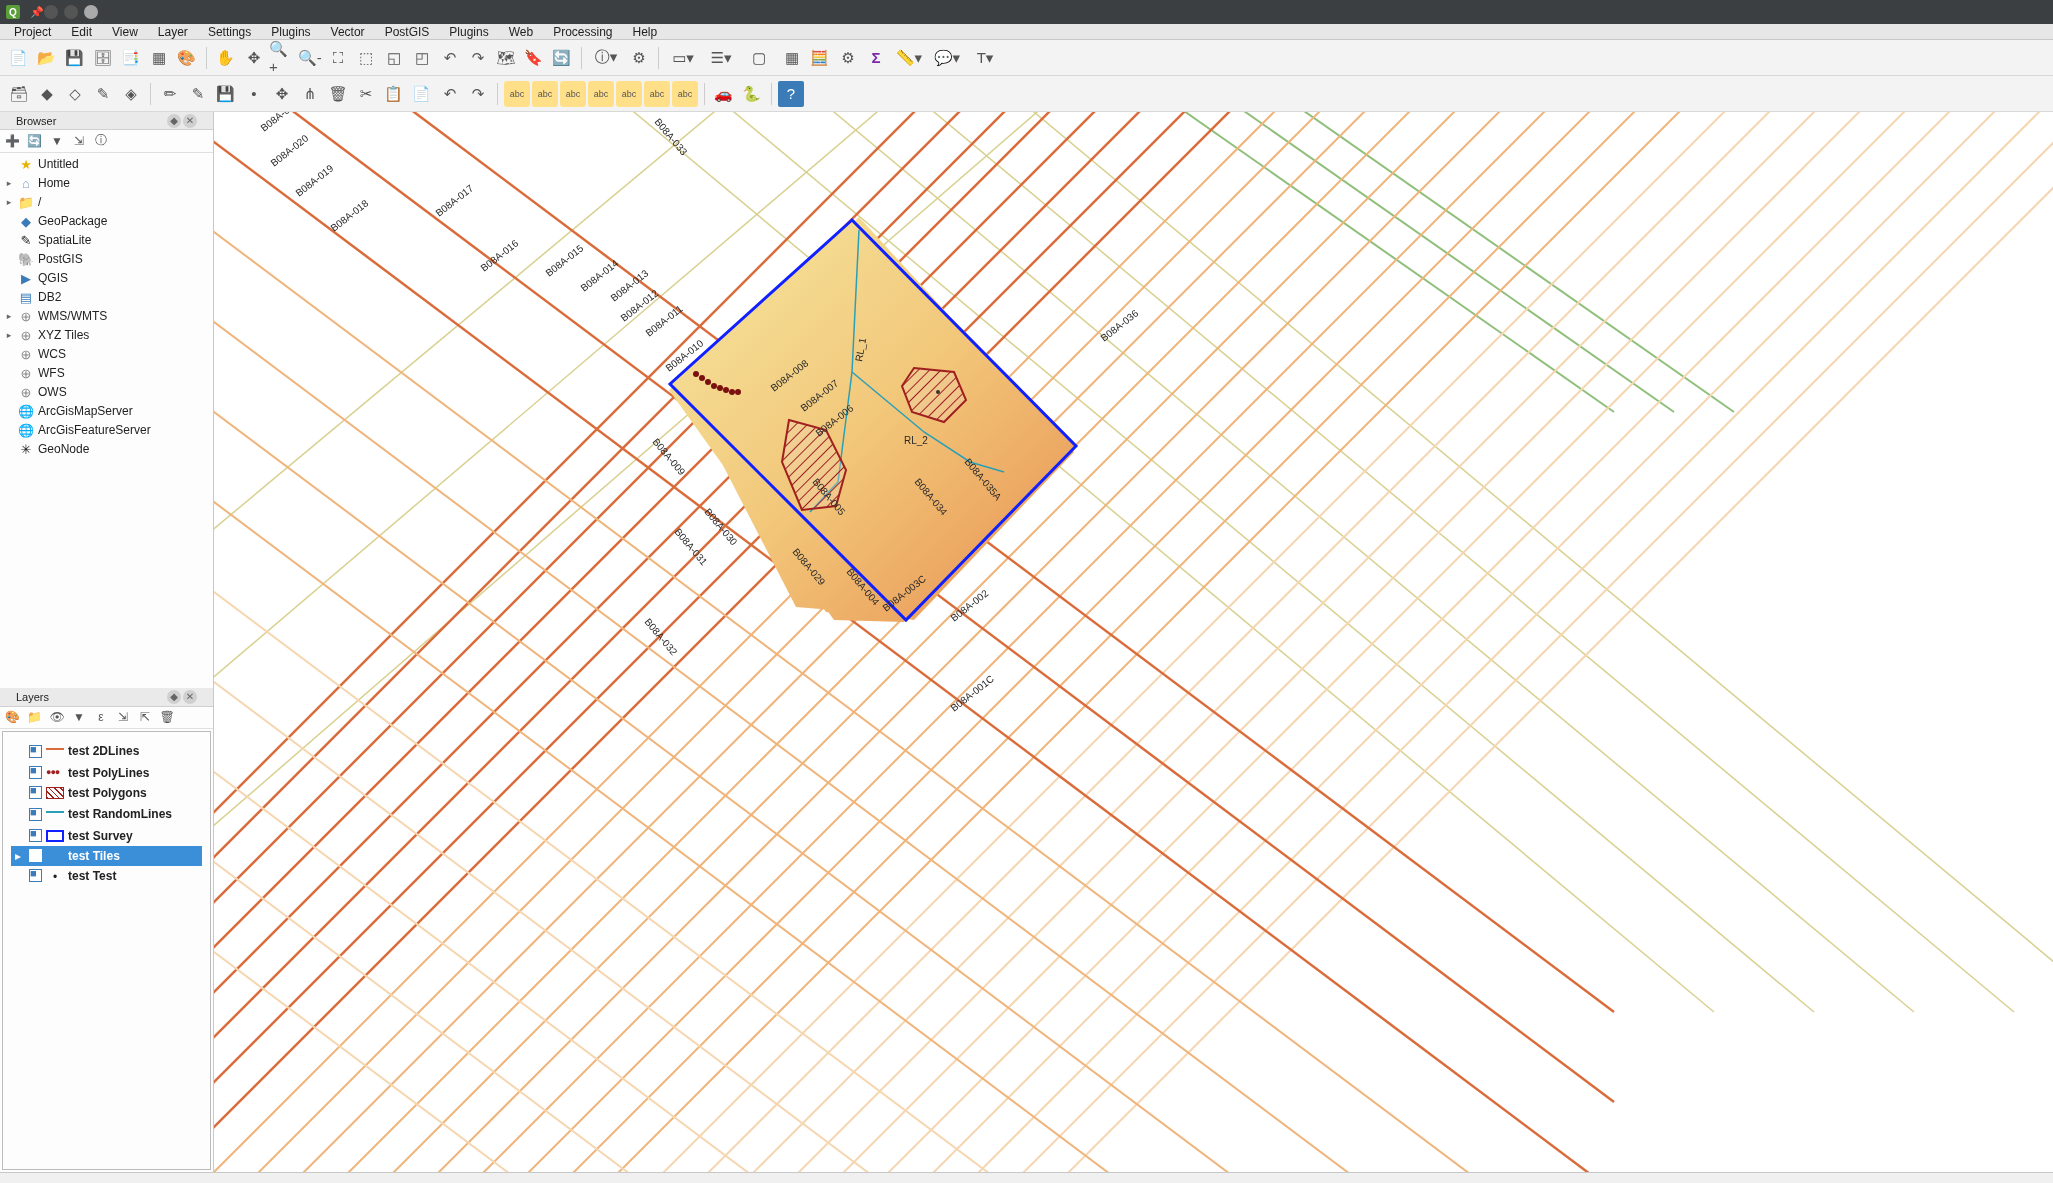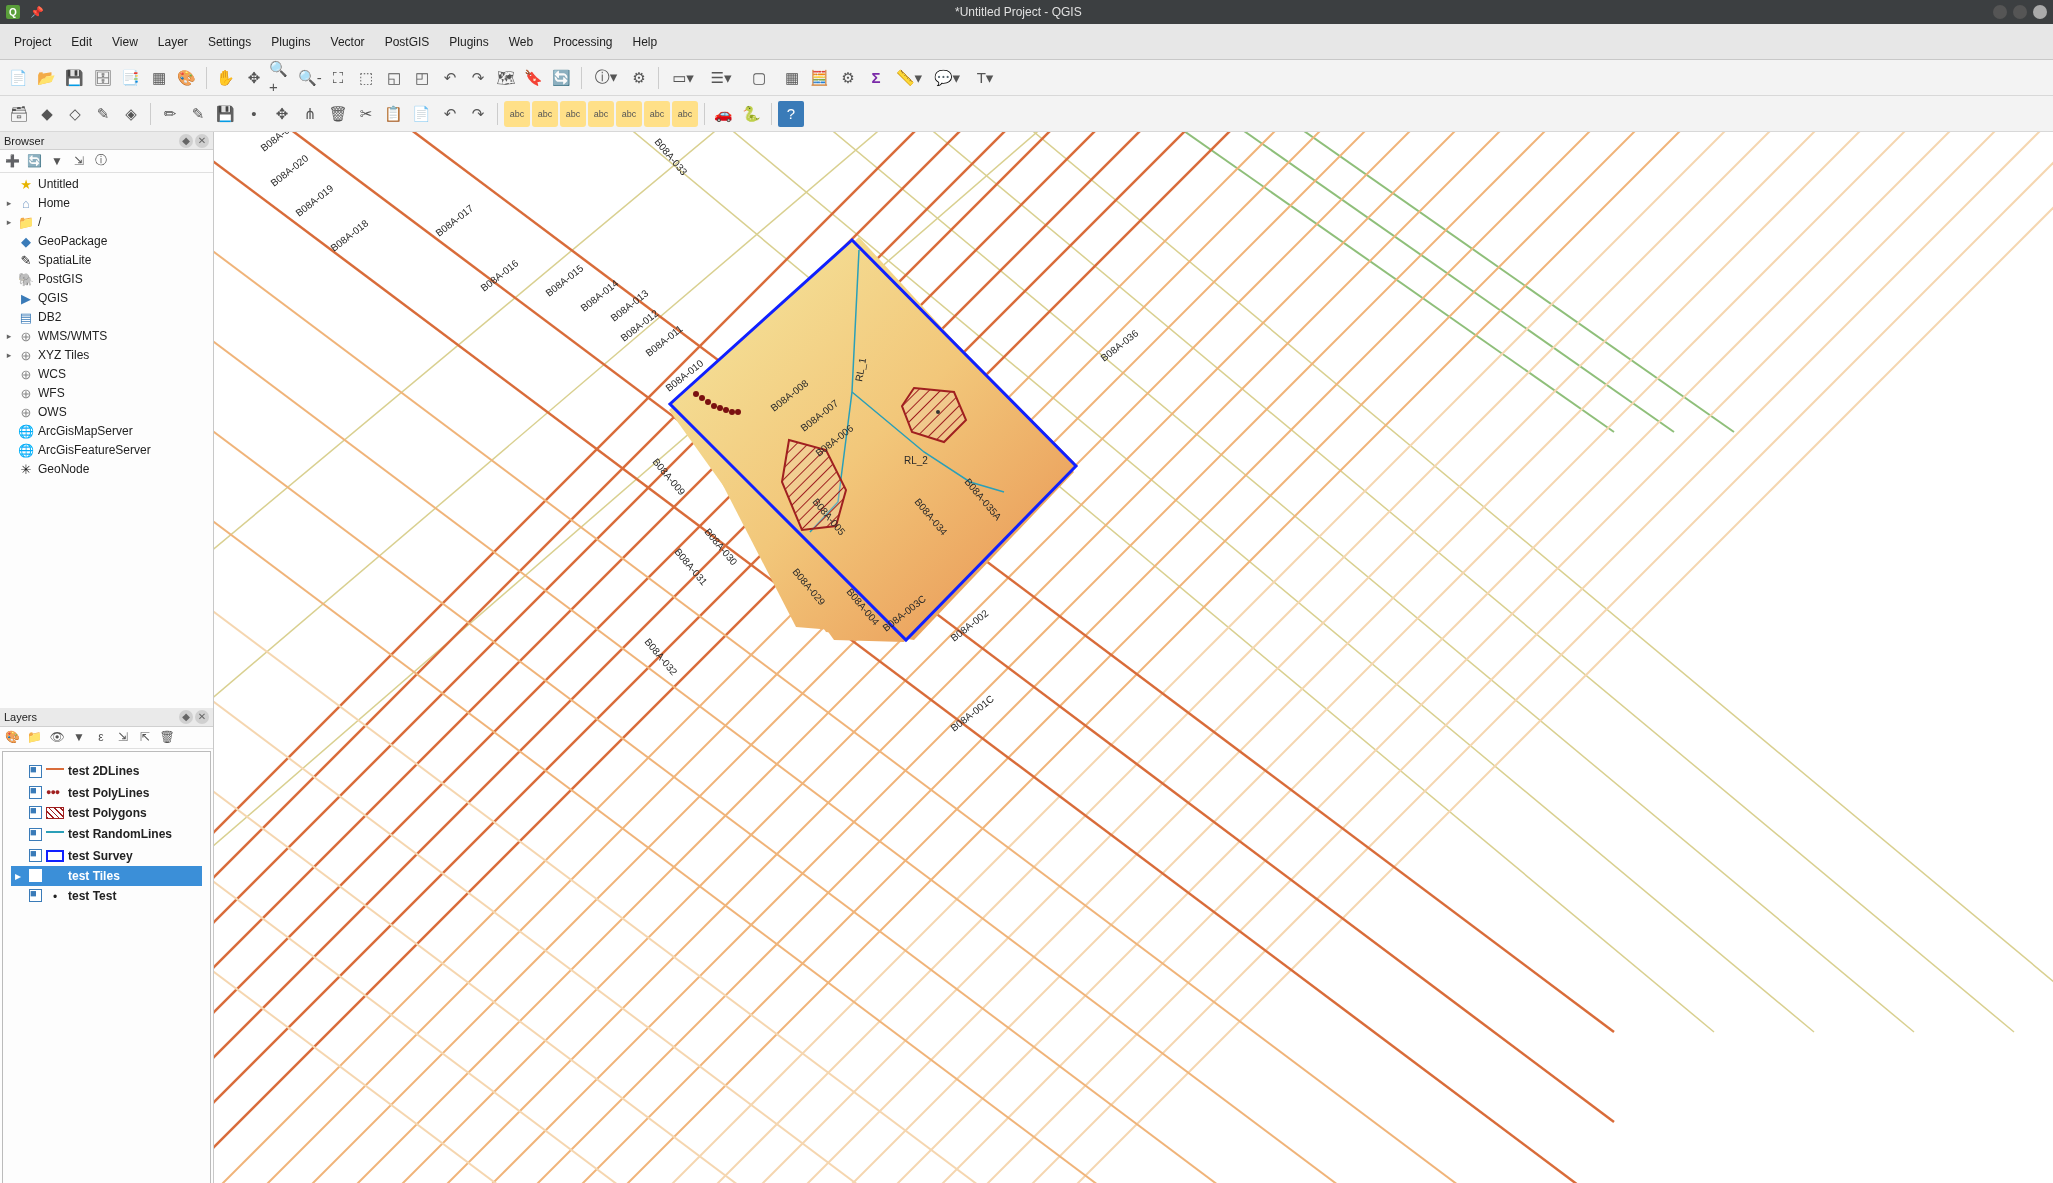--- a/index.html
+++ b/index.html
@@ -8,36 +8,36 @@
 
 .titlebar { height: 24px; background: #3c3f41; color: #e0e0e0; display: flex; align-items: center; padding: 0 6px; }
 .titlebar .qlogo { width: 14px; height: 14px; background: #5a9e3a; border-radius: 2px; margin-right: 6px; display:flex;align-items:center;justify-content:center;color:#fff;font-weight:bold;font-size:10px; }
 .titlebar .pin { color: #ddd; margin-left: 4px; font-size: 11px; }
 .titlebar .ttitle { flex: 1; text-align: center; font-size: 12px; }
 .titlebar .win-btns { display: flex; gap: 6px; }
 .titlebar .win-btn { width: 14px; height: 14px; border-radius: 50%; background: #555; cursor: pointer; }
 .titlebar .win-btn.close { background: #aaa; }
 
 
-.menubar { height: 36px; background: #e7e7e7; border-bottom: 1px solid #c8c8c8; display: flex; align-items: center; padding: 0 4px; gap: 0; }
+.menubar { height: 16px; background: #e7e7e7; border-bottom: 1px solid #c8c8c8; display: flex; align-items: center; padding: 0 4px; gap: 0; }
 .menu-item { padding: 3px 10px; cursor: pointer; }
 
 
 .toolbar-row { height: 36px; background: #f3f3f3; border-bottom: 1px solid #d8d8d8; display: flex; align-items: center; padding: 0 6px; gap: 2px; }
 .tbtn { width: 26px; height: 26px; display: flex; align-items: center; justify-content: center; border-radius: 2px; cursor: pointer; font-size: 15px; color:#555; position:relative; }
 .tbtn.wide { width: 36px; }
 .tsep { width: 1px; height: 22px; background: #ccc; margin: 0 4px; }
 
 
 .main { display: flex; height: 1060px; }
 .sidepane { width: 214px; border-right: 1px solid #c8c8c8; display: flex; flex-direction: column; background: #fdfdfd; }
 .canvas { flex: 1; position: relative; background: #fff; overflow: hidden; }
 
 
-.panel-head { height: 20px; background: #eaeaea; border-bottom: 1px solid #d0d0d0; display: flex; align-items: center; padding: 0 4px; font-size: 11px; }
+.panel-head { height: 20px; background: #eaeaea; border-bottom: 1px solid #d0d0d0; display: flex; align-items: center; padding: 0 16px; font-size: 11px; }
 .panel-head .htitle { flex: 1; }
 .panel-head .hicon { width: 14px; height: 14px; margin-left: 2px; cursor: pointer; display:flex;align-items:center;justify-content:center;font-size:10px;color:#666;border-radius:50%;background:#d0d0d0; }
 .panel-tools { height: 24px; display: flex; align-items: center; padding: 0 4px; gap: 4px; border-bottom: 1px solid #e0e0e0; }
 .ptool { width: 18px; height: 18px; display: flex; align-items: center; justify-content: center; cursor: pointer; font-size: 12px; color:#555; }
 
 
 .browser-body { flex: 1 1 55%; min-height:0; overflow-y: auto; padding: 2px 0; }
 .tree-row { display: flex; align-items: center; padding: 2px 4px; gap: 4px; cursor: pointer; }
 .tree-row .exp { width: 10px; font-size: 9px; color:#666; text-align:center; }
 .tree-row .ticon { width: 16px; text-align: center; font-size: 13px; }
@@ -75,21 +75,20 @@
 .hatchpoly { fill: url(#hatch); stroke:#a02020;stroke-width:2; }
 .randline { stroke: #2a9fb8; stroke-width:1.5; fill:none; }
 .pt { fill:#7a1010; }
 </style>
 </head>
 <body>
 
 <div class="titlebar">
   <div class="qlogo">Q</div>
   <span class="pin">📌</span>
-  <div class="ttitle">*Untitled Project - QGIS</div>
   <div class="win-btns">
     <div class="win-btn"></div>
     <div class="win-btn"></div>
     <div class="win-btn close"></div>
   </div>
 </div>
 
 <div class="menubar" id="menubar">
     <div class="menu-item">Project</div>
     <div class="menu-item">Edit</div>

